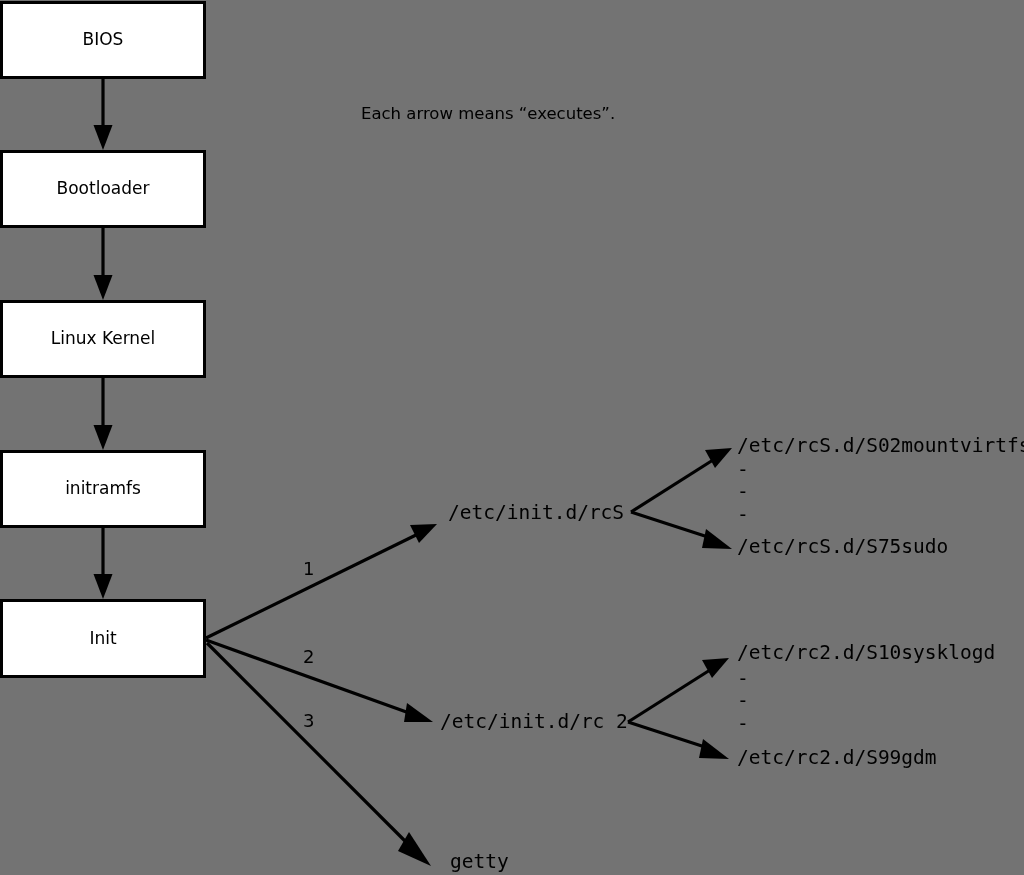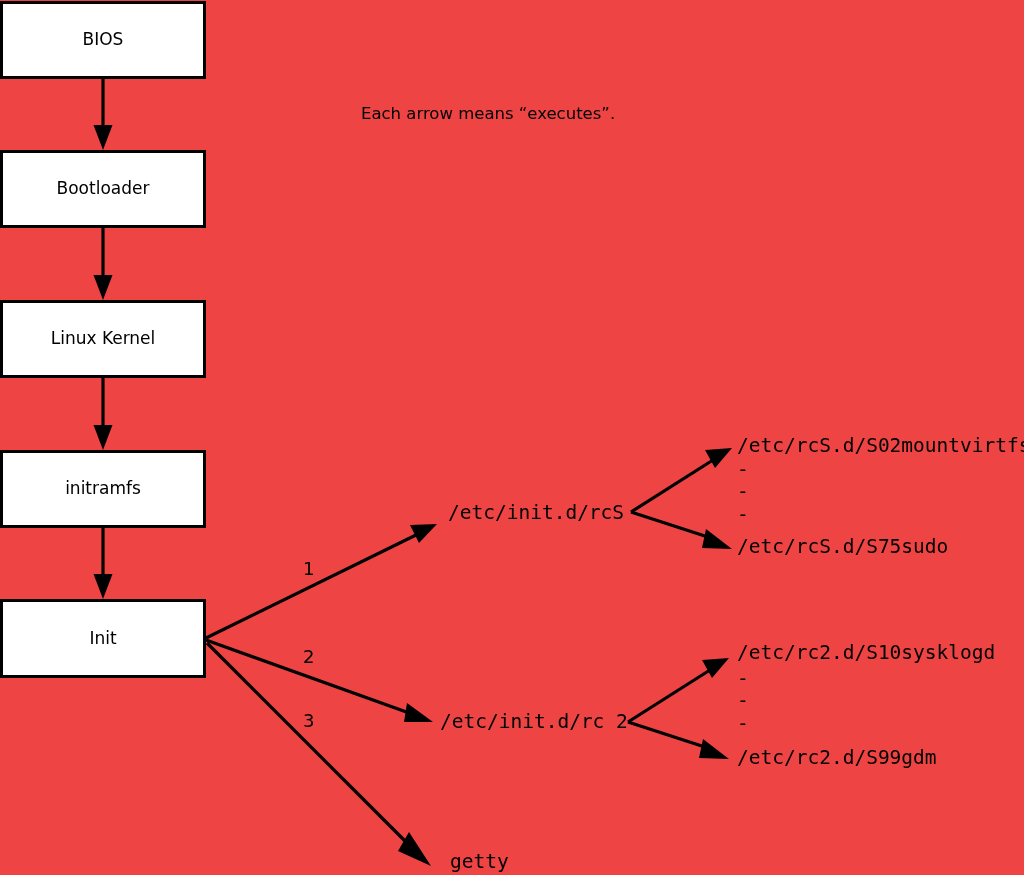--- a/index.html
+++ b/index.html
@@ -8,21 +8,21 @@
     padding: 0;
     background: #ffffff;
   }
   body {
     font-family: "Liberation Sans", sans-serif;
   }
   #canvas {
     position: relative;
     width: 1024px;
     height: 875px;
-    background: #ef4444;
+    background: #737373;
     overflow: hidden;
   }
   #diagram-svg {
     position: absolute;
     left: 0;
     top: 0;
     width: 1024px;
     height: 875px;
   }
   .box-rect {

